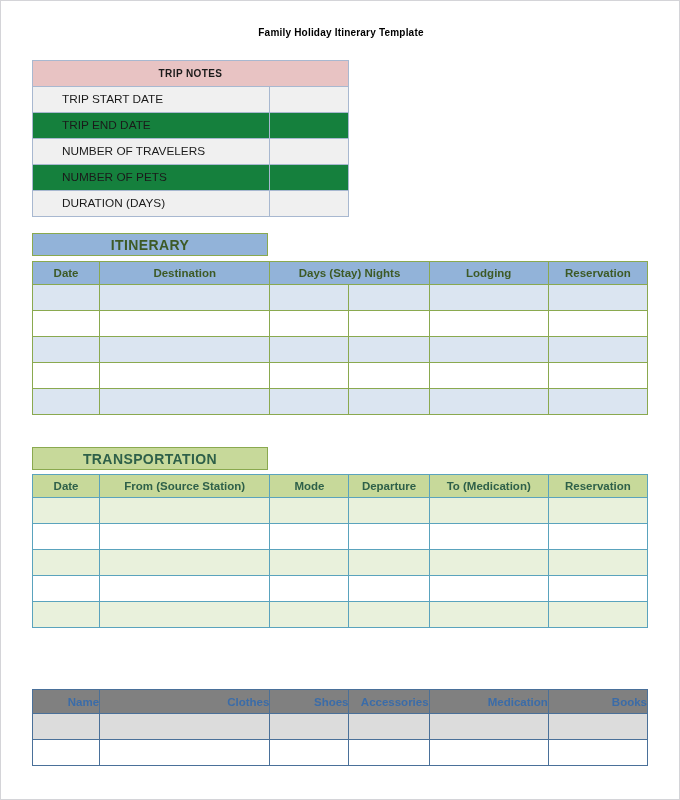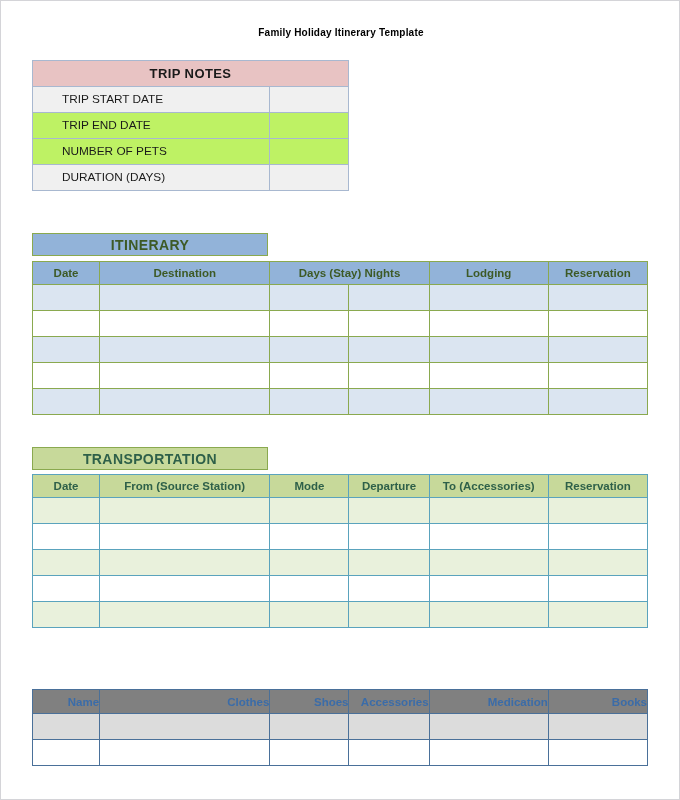--- a/index.html
+++ b/index.html
@@ -57,31 +57,31 @@
   }
   #trip-notes td {
     border: 1px solid #a8b8d0;
     height: 25px;
     line-height: 25px;
   }
   .tn-head {
     background: #e8c3c3;
     text-align: center;
     font-weight: bold !important;
-    font-size: 13px;
+    font-size: 10px;
     color: #1a1a1a;
     letter-spacing: 0.4px;
   }
   .tn-label {
     padding-left: 29px !important;
     color: #1a1a1a;
     font-size: 11.8px;
   }
   .tn-row-a .tn-label, .tn-row-a .tn-val { background: #f0f0f0; }
-  .tn-row-b .tn-label, .tn-row-b .tn-val { background: #bef264; }
+  .tn-row-b .tn-label, .tn-row-b .tn-val { background: #15803d; }
 
   
   #traveler-names {
     left: 428px;
     top: 59px;
     width: 219px;
   }
   #traveler-names td {
     border: 1px solid #a8b8d0;
     height: 25px;
@@ -214,20 +214,24 @@
     <tbody>
       <tr>
         <td class="tn-head" colspan="2">TRIP NOTES</td>
       </tr>
       <tr class="tn-row-a">
         <td class="tn-label">TRIP START DATE</td>
         <td class="tn-val"></td>
       </tr>
       <tr class="tn-row-b">
         <td class="tn-label">TRIP END DATE</td>
+        <td class="tn-val"></td>
+      </tr>
+      <tr class="tn-row-a">
+        <td class="tn-label">NUMBER OF TRAVELERS</td>
         <td class="tn-val"></td>
       </tr>
       <tr class="tn-row-b">
         <td class="tn-label">NUMBER OF PETS</td>
         <td class="tn-val"></td>
       </tr>
       <tr class="tn-row-a">
         <td class="tn-label">DURATION (DAYS)</td>
         <td class="tn-val"></td>
       </tr>
@@ -309,21 +313,21 @@
       <col style="width:80px">
         <col style="width:119px">
         <col style="width:99px">
     </colgroup>
     <thead>
       <tr>
         <th>Date</th>
         <th>From (Source Station)</th>
         <th>Mode</th>
         <th>Departure</th>
-        <th>To (Accessories)</th>
+        <th>To (Medication)</th>
         <th>Reservation</th>
       </tr>
     </thead>
     <tbody>
       <tr class="tr-row-a">
         <td></td>
         <td></td>
         <td></td>
         <td></td>
         <td></td>

